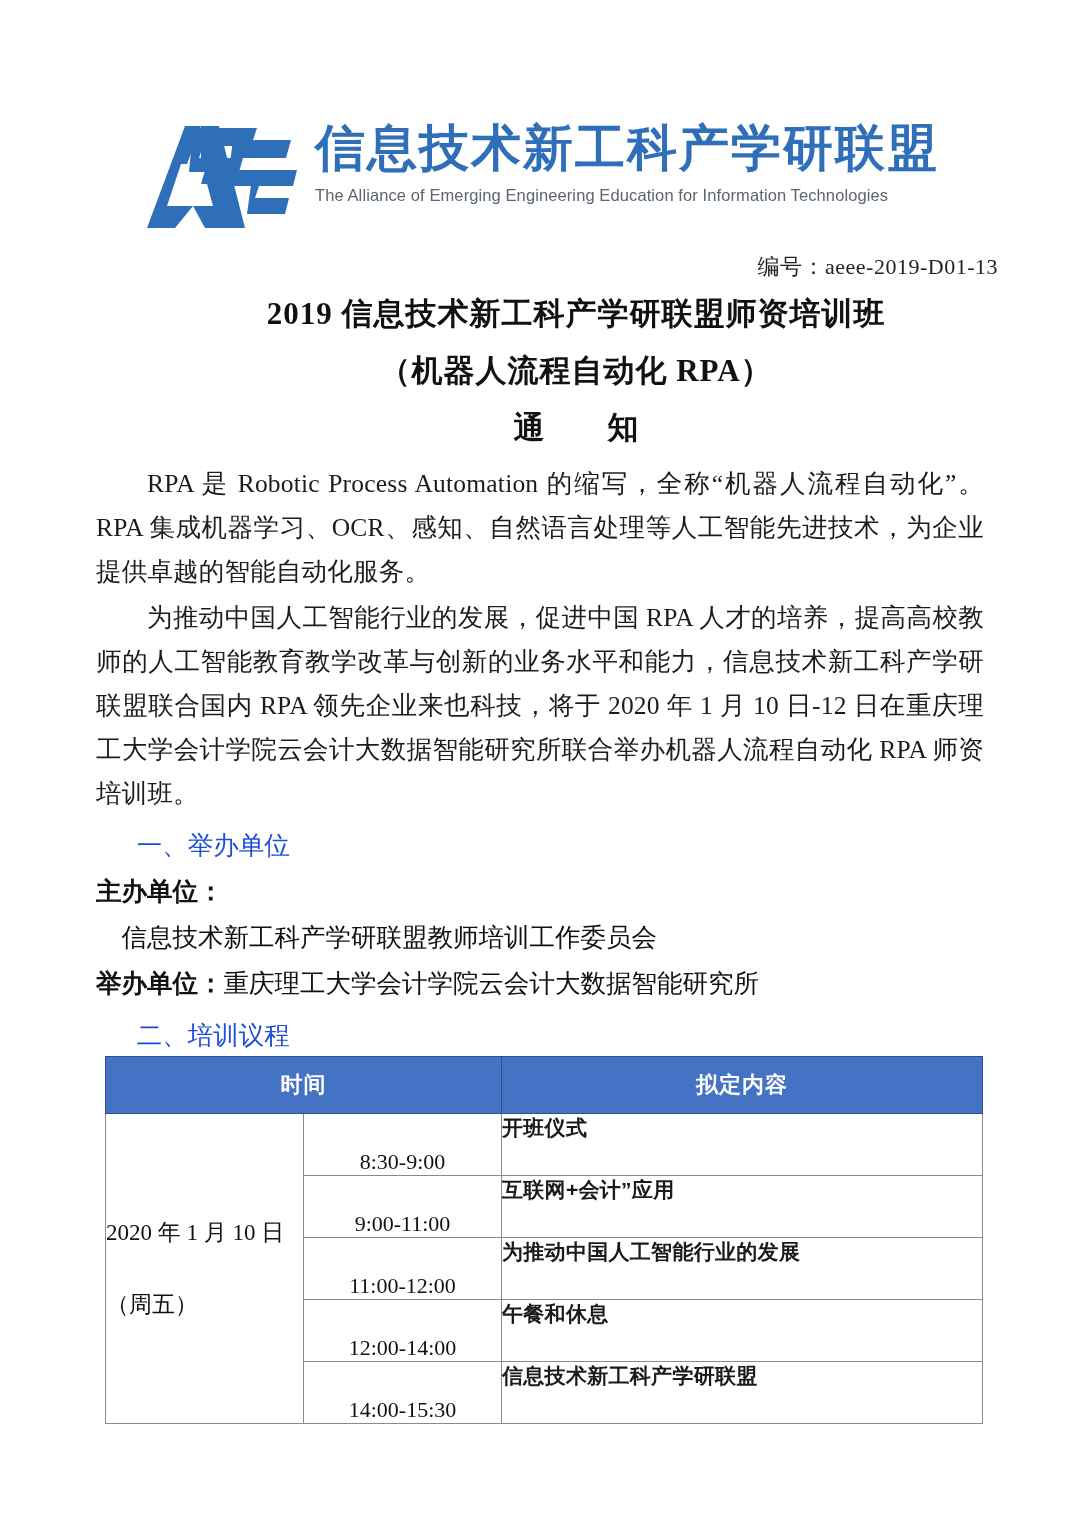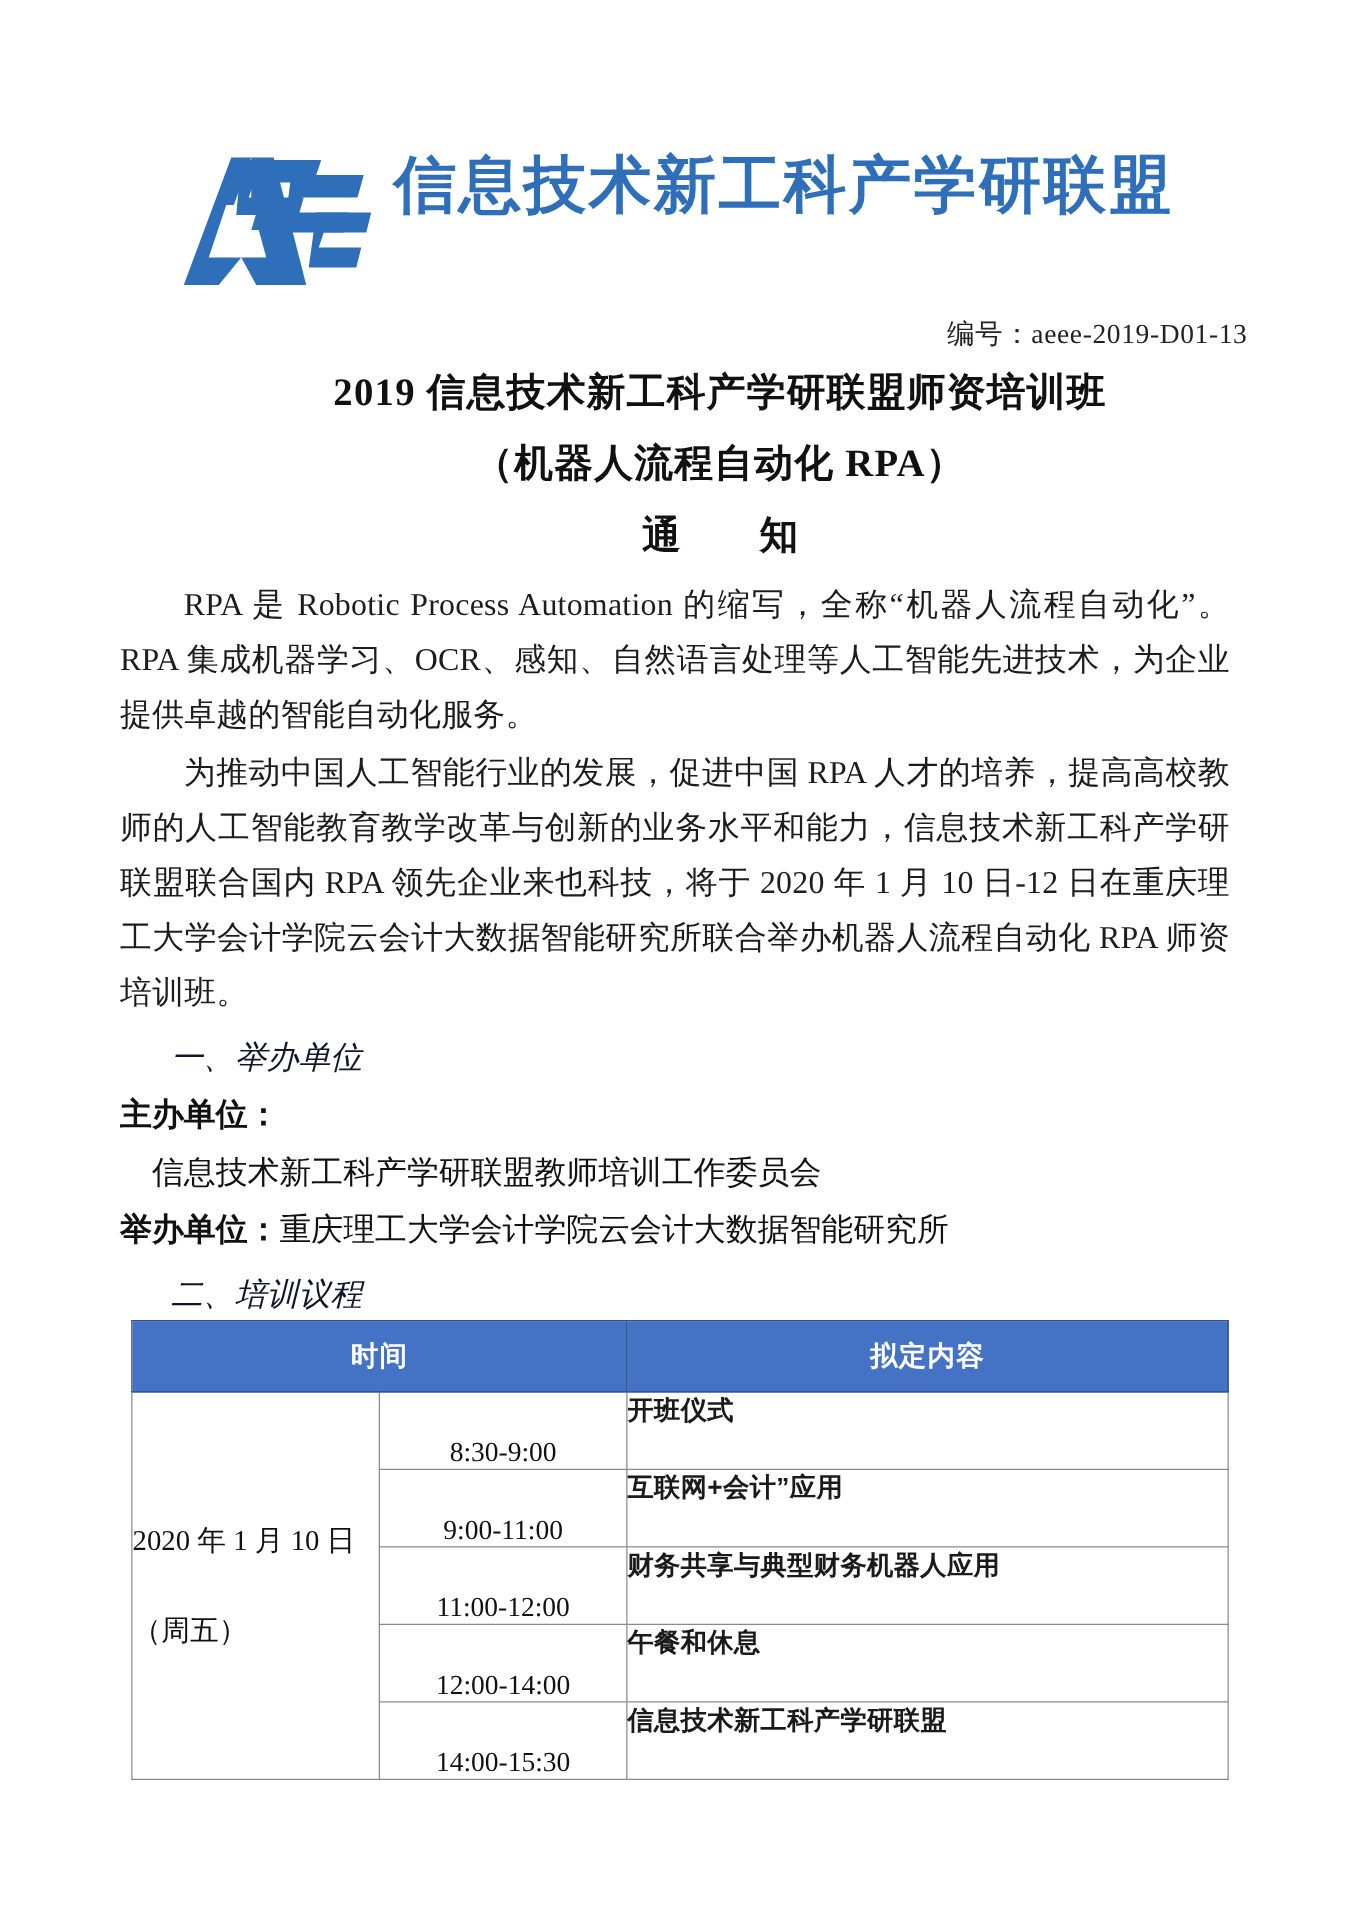--- a/index.html
+++ b/index.html
@@ -122,22 +122,21 @@
     color: #1c1c1c;
     margin: 0 0 2px 0;
     letter-spacing: 0.2px;
   }
 
   .sect-heading {
     font-size: 25.5px;
     line-height: 44px;
     margin: 8px 0 0 0;
     text-indent: 1.6em;
-    color: #0f172a;
-    font-style: italic;
+    color: #1d4ed8;
   }
   .org-line {
     font-size: 25.5px;
     line-height: 44px;
     margin: 2px 0 0 0;
     color: #111;
   }
   .org-line.bold-head {
     font-weight: 700;
   }
@@ -228,20 +227,21 @@
             <polygon points="92,30 150,30 145,48 100,48 96,60 138,60 134,76 86,76"></polygon>
 
             <polygon points="112,60 156,60 152,76 118,76 114,88 148,88 144,104 106,104"></polygon>
 
             <polygon points="52,96 82,96 96,118 64,118"></polygon>
           </g>
         </svg>
       </div>
       <div class="logo-text-col">
         <div class="logo-cn">信息技术新工科产学研联盟</div>
+        <div class="logo-en">The Alliance of Emerging Engineering Education for Information Technologies</div>
       </div>
     </div>
   </div>
 
   <div class="docno">编号：aeee-2019-D01-13</div>
 
   <div class="title1">2019 信息技术新工科产学研联盟师资培训班</div>
   <div class="title2">（机器人流程自动化 RPA）</div>
   <div class="title3">通　知</div>
 
@@ -274,21 +274,21 @@
           </td>
           <td class="timecell">8:30-9:00</td>
           <td class="contentcell">开班仪式</td>
         </tr>
         <tr>
           <td class="timecell">9:00-11:00</td>
           <td class="contentcell">互联网+会计”应用</td>
         </tr>
         <tr>
           <td class="timecell">11:00-12:00</td>
-          <td class="contentcell">财务共享与典型财务机器人应用</td>
+          <td class="contentcell">为推动中国人工智能行业的发展</td>
         </tr>
         <tr>
           <td class="timecell">12:00-14:00</td>
           <td class="contentcell">午餐和休息</td>
         </tr>
         <tr>
           <td class="timecell">14:00-15:30</td>
           <td class="contentcell">信息技术新工科产学研联盟</td>
         </tr>
       </tbody>

